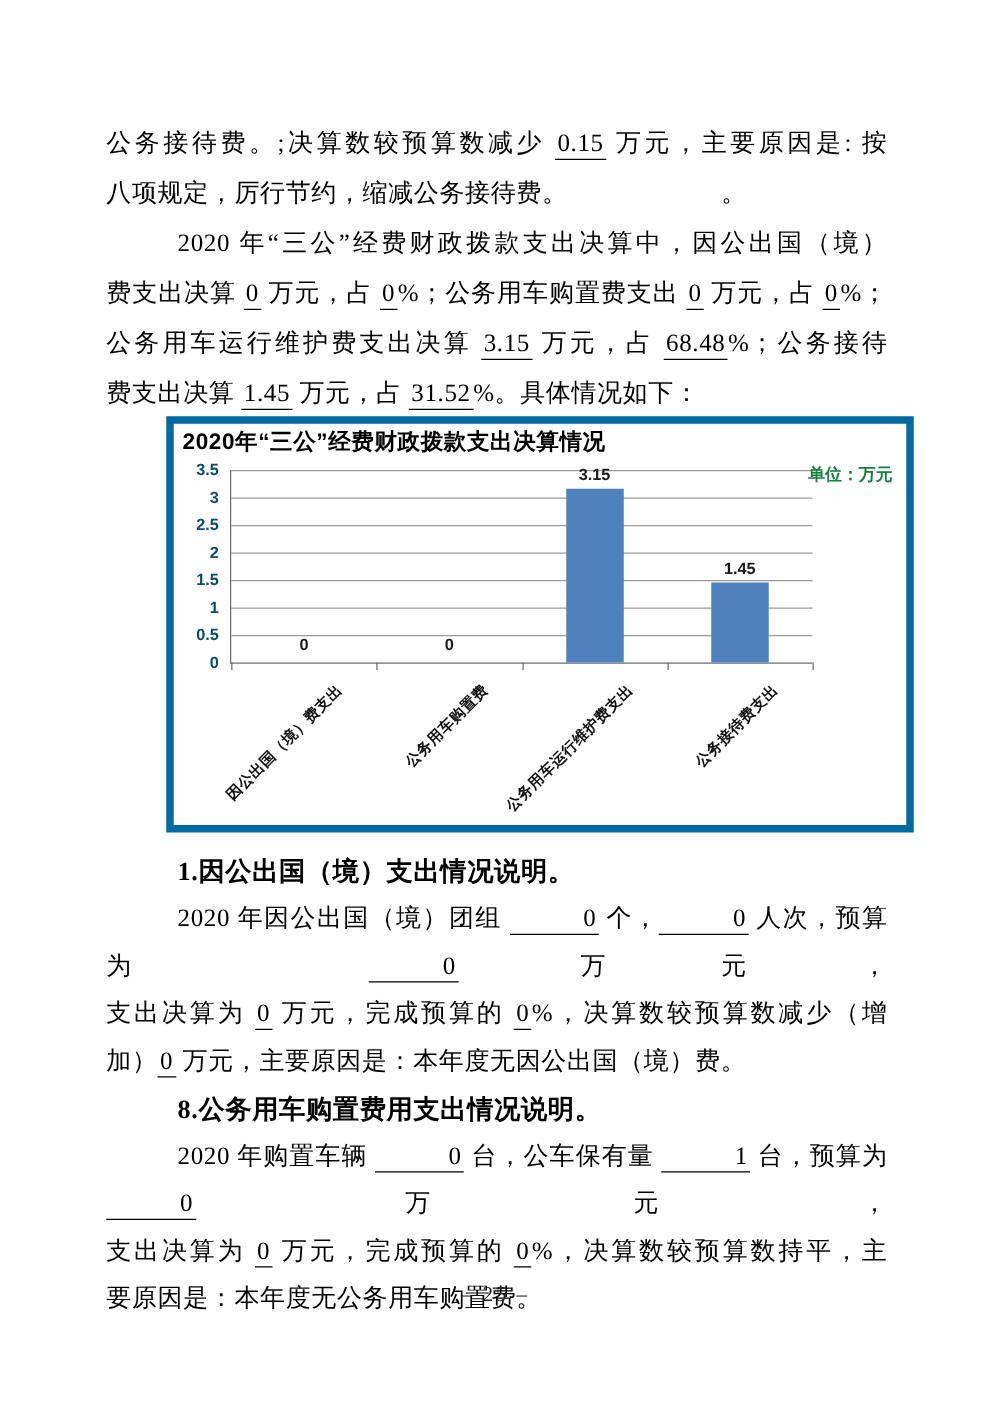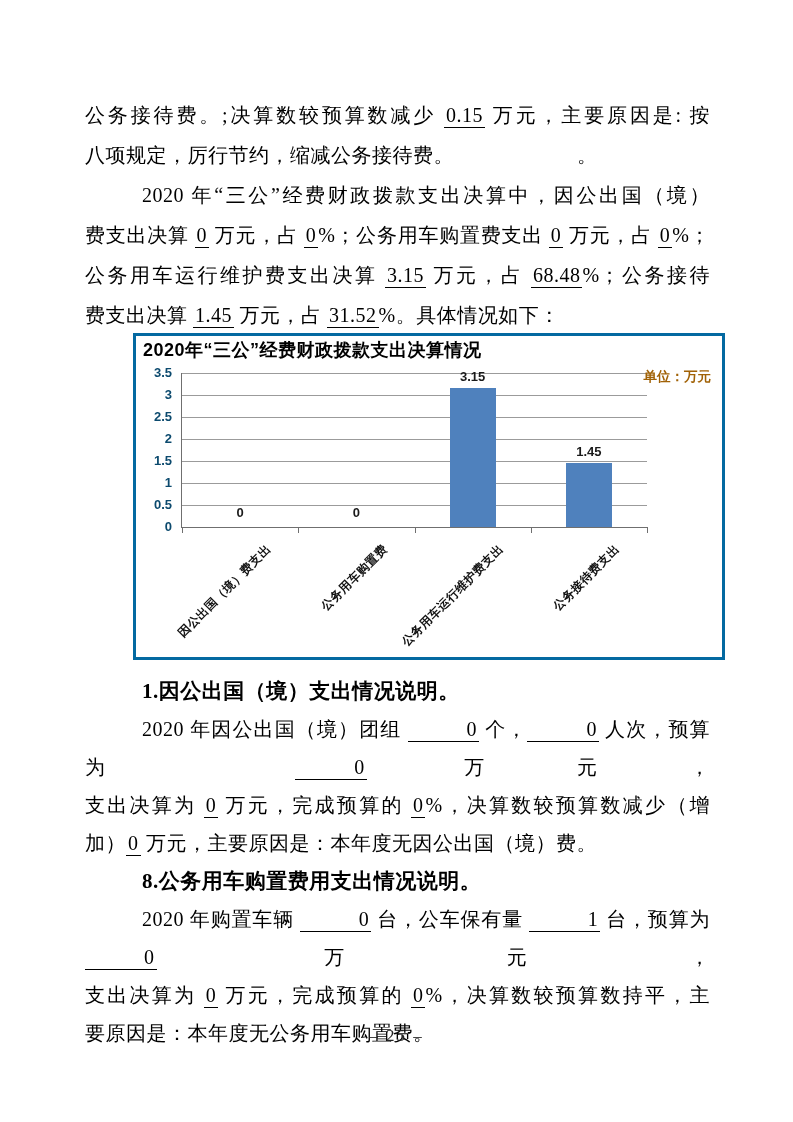--- a/index.html
+++ b/index.html
@@ -13,30 +13,30 @@
   .line.full{text-align-last:justify;}
   .line.ind{text-indent:57px;}
   .lower .line{line-height:38px;}
   .u{display:inline-block;border-bottom:1.5px solid #000;padding:0 2px;line-height:1.15;}
   .h2{font-size:21px;font-weight:bold;line-height:40px;margin-top:2px;text-indent:55px;letter-spacing:1px;}
   .h3{font-size:21px;font-weight:bold;line-height:38px;text-indent:57px;letter-spacing:.5px;}
   .h3.first{margin-top:12px;}
   
   .chart{
     position:relative;margin-left:48px;margin-top:-2px;width:586px;height:321px;
-    border:3px solid #0369a1;background:#fff;
+    border:6px solid #0369a1;background:#fff;
     font-family:"Liberation Sans","DejaVu Sans",sans-serif;
   }
   .chart-title{
     position:absolute;left:7px;top:2px;z-index:3;
     font-size:18px;font-weight:bold;color:#000;white-space:nowrap;letter-spacing:.5px;
   }
   .chart-unit{
     position:absolute;right:11px;top:32px;z-index:3;
-    font-size:13.5px;font-weight:bold;color:#a16207;font-family:Liberation Mono, monospace;
+    font-size:13.5px;font-weight:bold;color:#15803d;font-family:Liberation Mono, monospace;
   }
   .yaxis{position:absolute;left:0;top:37px;width:41px;height:154px;}
   .ylabel{position:absolute;right:5px;font-size:13px;font-weight:600;color:#0c4a6e;line-height:14px;}
   .plot{
     position:absolute;left:45px;top:37px;width:465px;height:154px;
     border-left:1px solid #6f6f6f;border-bottom:1px solid #6f6f6f;
   }
   .gridline{position:absolute;left:0;width:100%;height:1px;background:#9b9b9b;z-index:0;}
   .bar{position:absolute;bottom:0;width:46px;z-index:1;}
   .vlabel{

